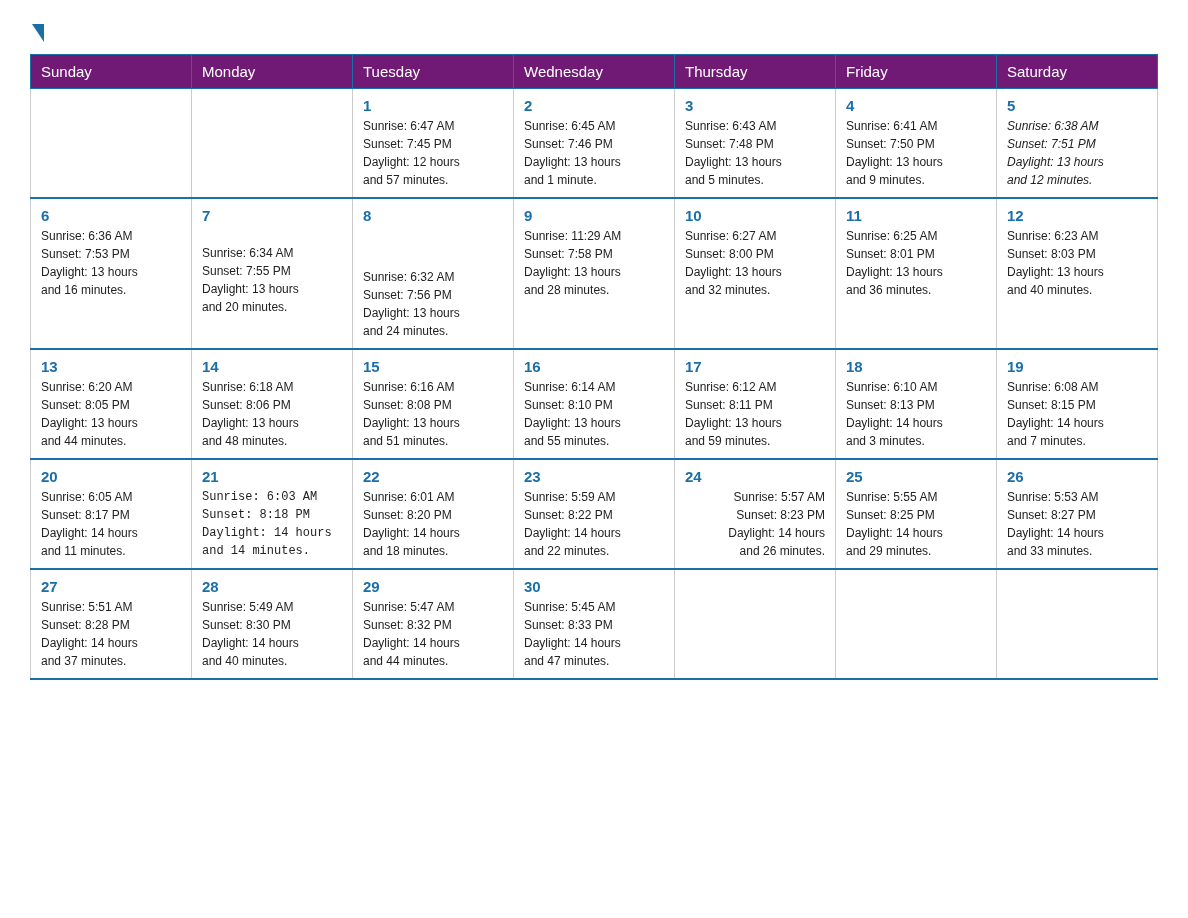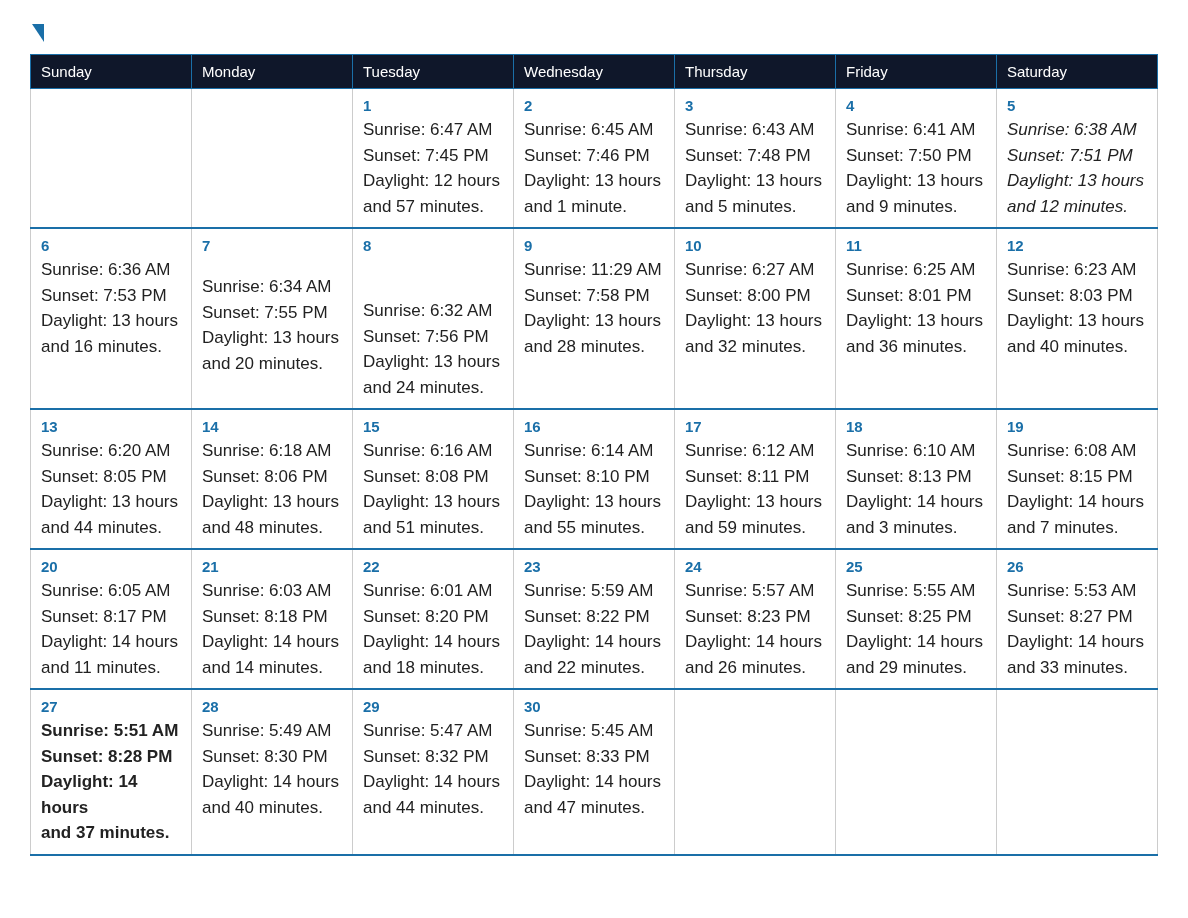--- a/index.html
+++ b/index.html
@@ -56,21 +56,21 @@
       font-size: 22px;
       color: #444;
       margin-top: 4px;
     }
     table {
       width: 100%;
       border-collapse: collapse;
       font-size: 13px;
     }
     thead tr th {
-      background-color: #0f172a;
+      background-color: #701a75;
       color: #fff;
       padding: 8px 10px;
       text-align: left;
       font-size: 15px;
       font-weight: normal;
       border: 1px solid #1a6fa8;
     }
     tbody tr td {
       vertical-align: top;
       padding: 8px 10px;
@@ -82,21 +82,21 @@
       border-bottom: 2px solid #1a6fa8;
     }
     .day-num {
       font-size: 15px;
       font-weight: bold;
       color: #1a6fa8;
       display: block;
       margin-bottom: 3px;
     }
     .day-info {
-      font-size: 17px;
+      font-size: 12px;
       color: #222;
       line-height: 1.5;
     }
     .empty-cell {
       background: #fff;
     }
   </style>
 </head>
 <body>
 
@@ -271,42 +271,42 @@
       <tr>
         <td>
           <span class="day-num">20</span>
           <div class="day-info" style="white-space: pre-line;">Sunrise: 6:05 AM
 Sunset: 8:17 PM
 Daylight: 14 hours
 and 11 minutes.</div>
         </td>
         <td>
           <span class="day-num">21</span>
-          <div class="day-info" style="white-space: pre-line;">Sunrise: 6:03 AM
+          <div class="day-info" style="white-space: pre-line; font-family: Liberation Mono, monospace;">Sunrise: 6:03 AM
 Sunset: 8:18 PM
 Daylight: 14 hours
 and 14 minutes.</div>
         </td>
         <td>
           <span class="day-num">22</span>
           <div class="day-info" style="white-space: pre-line;">Sunrise: 6:01 AM
 Sunset: 8:20 PM
 Daylight: 14 hours
 and 18 minutes.</div>
         </td>
         <td>
           <span class="day-num">23</span>
           <div class="day-info" style="white-space: pre-line;">Sunrise: 5:59 AM
 Sunset: 8:22 PM
 Daylight: 14 hours
 and 22 minutes.</div>
         </td>
         <td>
           <span class="day-num">24</span>
-          <div class="day-info" style="white-space: pre-line;">Sunrise: 5:57 AM
+          <div class="day-info" style="white-space: pre-line; text-align: right;">Sunrise: 5:57 AM
 Sunset: 8:23 PM
 Daylight: 14 hours
 and 26 minutes.</div>
         </td>
         <td>
           <span class="day-num">25</span>
           <div class="day-info" style="white-space: pre-line;">Sunrise: 5:55 AM
 Sunset: 8:25 PM
 Daylight: 14 hours
 and 29 minutes.</div>
@@ -315,21 +315,21 @@
           <span class="day-num">26</span>
           <div class="day-info" style="white-space: pre-line;">Sunrise: 5:53 AM
 Sunset: 8:27 PM
 Daylight: 14 hours
 and 33 minutes.</div>
         </td>
       </tr>
       <tr>
         <td>
           <span class="day-num">27</span>
-          <div class="day-info" style="white-space: pre-line; font-weight: bold;">Sunrise: 5:51 AM
+          <div class="day-info" style="white-space: pre-line;">Sunrise: 5:51 AM
 Sunset: 8:28 PM
 Daylight: 14 hours
 and 37 minutes.</div>
         </td>
         <td>
           <span class="day-num">28</span>
           <div class="day-info" style="white-space: pre-line;">Sunrise: 5:49 AM
 Sunset: 8:30 PM
 Daylight: 14 hours
 and 40 minutes.</div>

